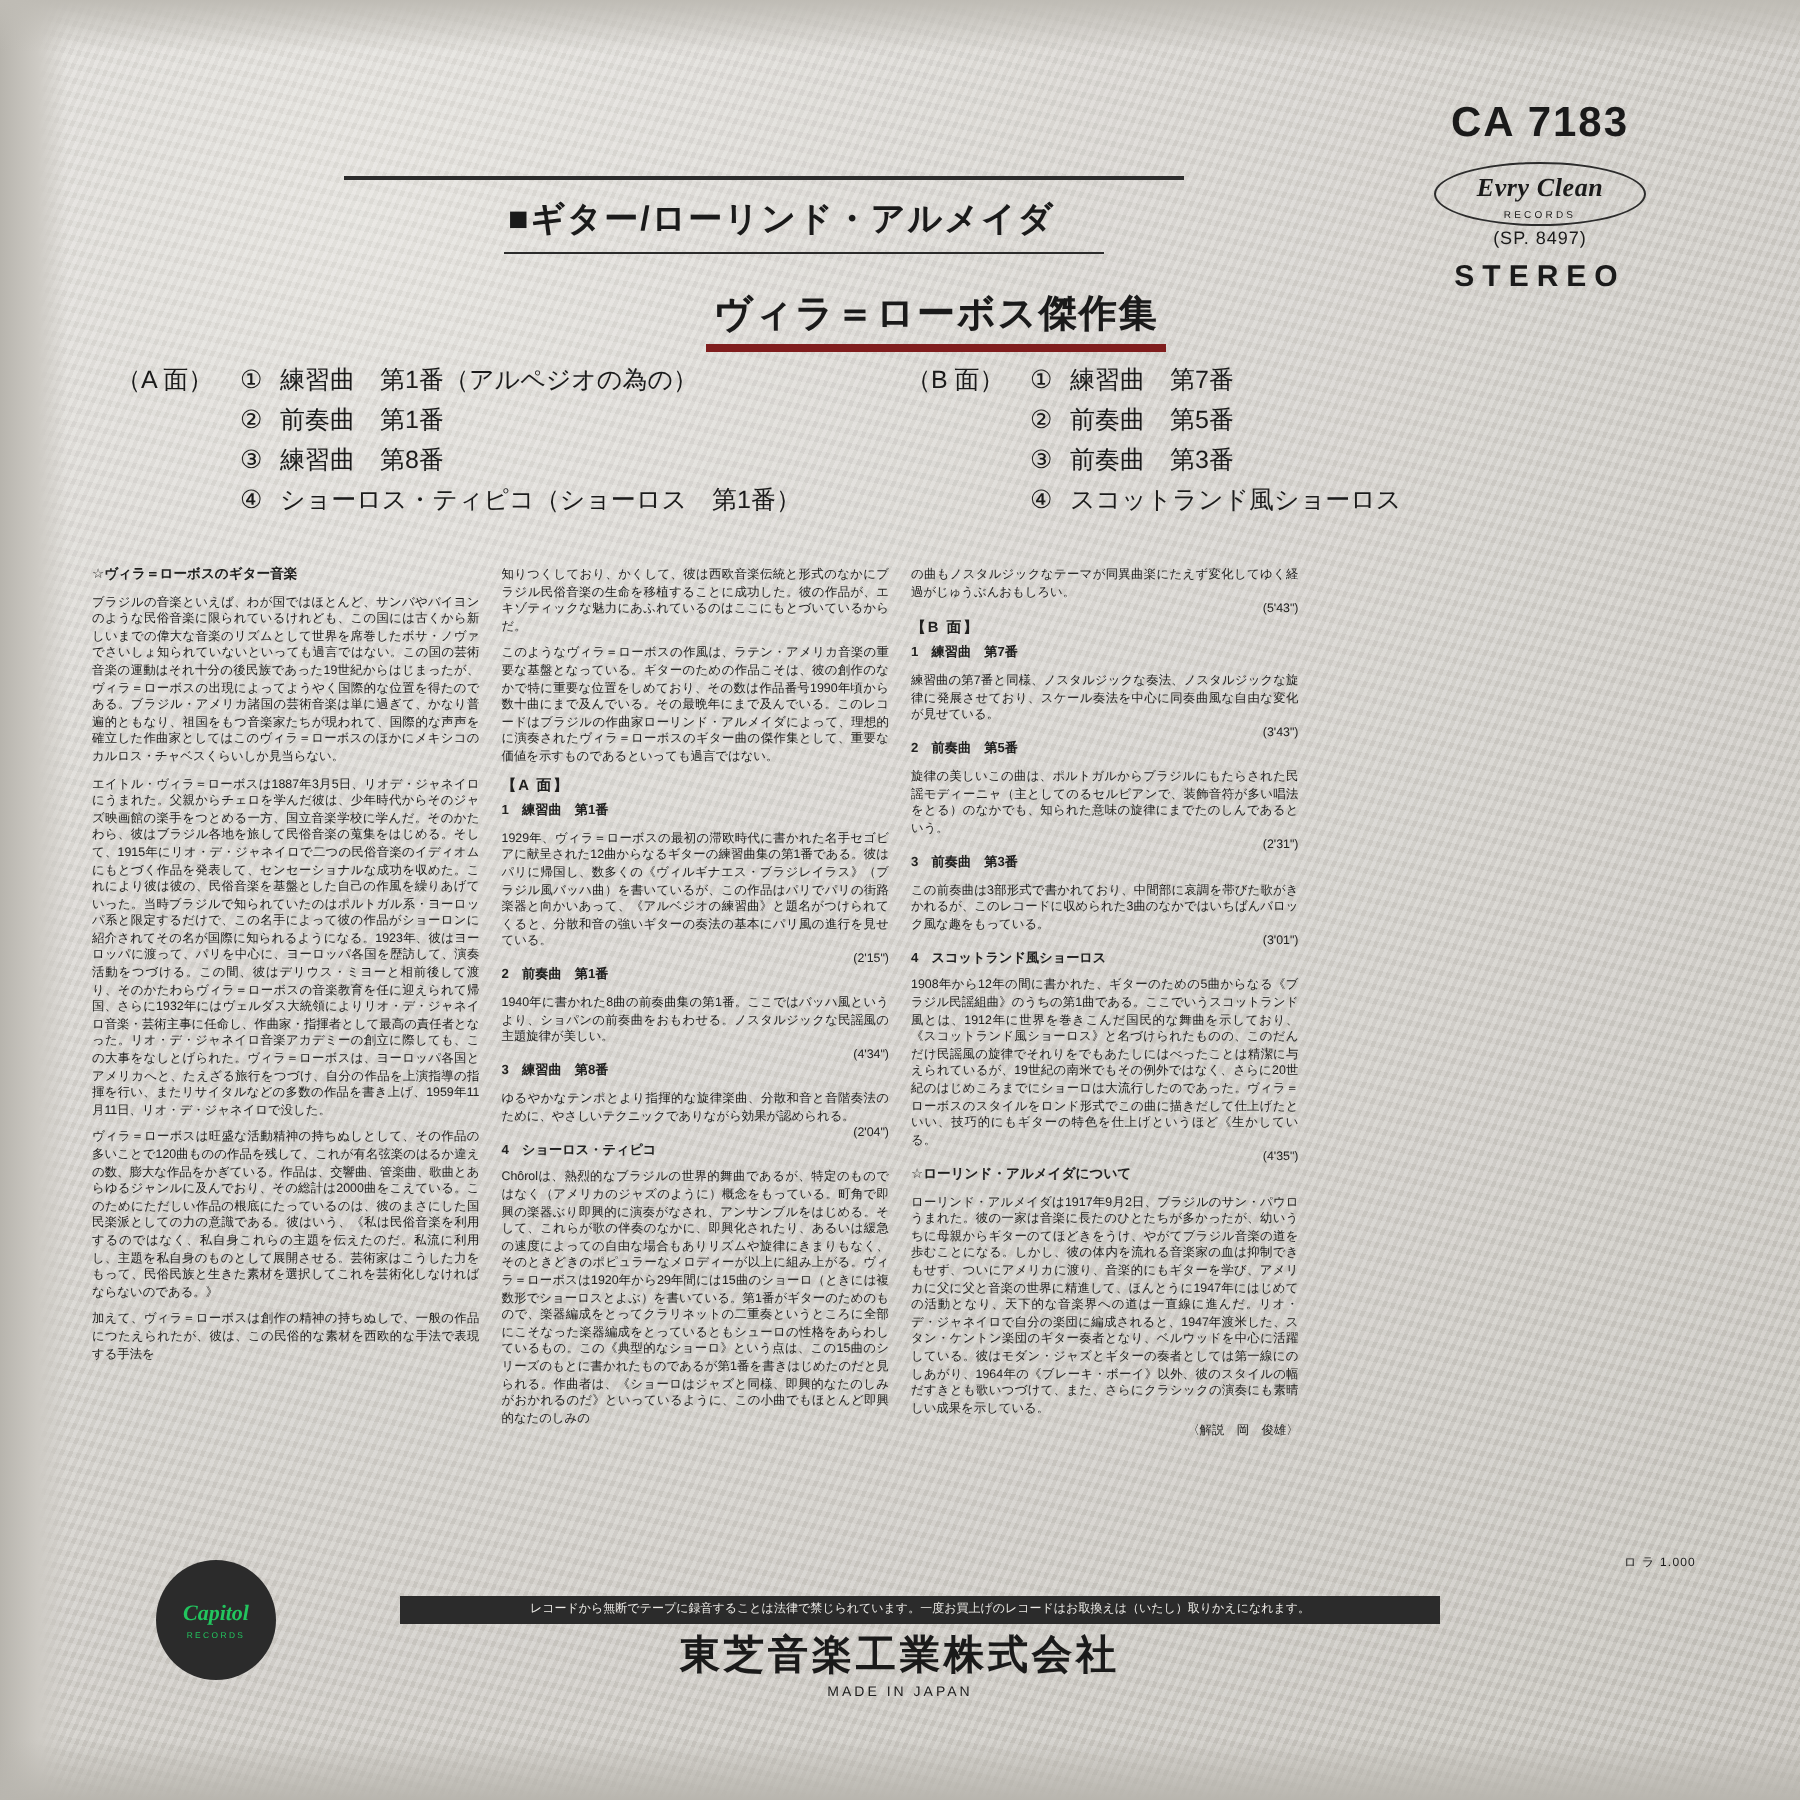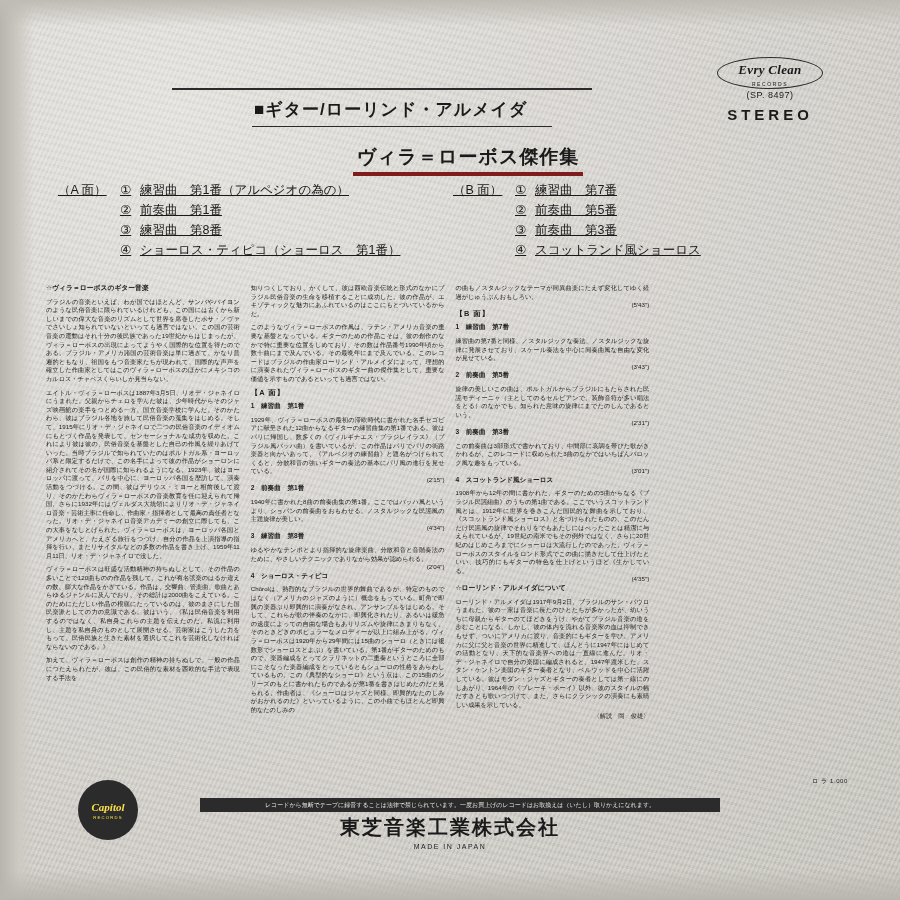--- a/index.html
+++ b/index.html
@@ -83,21 +83,21 @@
   .collection{
     position:absolute;left:0;right:0;top:100px;text-align:center;
   }
   .collection .txt{
     display:inline-block;font-size:19px;font-weight:bold;letter-spacing:1px;
     border-bottom:4px solid #7f1d1d;padding:0 4px 2px 4px;margin-left:36px;
   }
 
   .tracks{
     position:absolute;left:14px;top:136px;width:790px;
-    display:flex;gap:0;text-decoration:underline;
+    display:flex;gap:0;
   }
   .track-col{width:50%;}
   .track-row{display:flex;font-size:12.5px;line-height:20px;white-space:nowrap;}
   .tk-num{width:20px;text-align:left;}
   .tk-name{}
   .side-label{display:inline-block;width:62px;}
 
   
   .body{
     position:absolute;left:46px;top:284px;width:808px;height:530px;
@@ -124,21 +124,21 @@
   }
   .dur{text-align:right;display:block;font-size:6.2px;}
 
   
   .footer{
     position:absolute;left:0;right:0;bottom:36px;height:76px;
   }
   .capitol{
     position:absolute;left:78px;bottom:24px;
     width:60px;height:60px;border-radius:50%;
-    background:#2b2b2b;color:#fde047;
+    background:#2b2b2b;color:#22c55e;
     display:flex;flex-direction:column;align-items:center;justify-content:center;
   }
   .capitol .c1{
     font-family:"Liberation Serif","DejaVu Serif",serif;
     font-style:italic;font-size:11px;font-weight:bold;line-height:12px;
   }
   .capitol .c2{font-size:4.2px;letter-spacing:1.2px;margin-top:2px;}
   .notice{
     position:absolute;left:200px;right:180px;bottom:52px;
     background:#2b2b2b;color:#eceae6;
@@ -168,20 +168,21 @@
 
 <div class="page">
 
   <div class="header">
 
     <div class="title-rule"></div>
     <div class="title-sub">■ギター/ローリンド・アルメイダ</div>
     <div class="title-sub-rule"></div>
 
     <div class="catalog">
+      <div class="cat-no">CA 7183</div>
       <div class="logo-oval">
         <div class="brand">Evry Clean</div>
         <div class="records">RECORDS</div>
       </div>
       <div class="sp">(SP. 8497)</div>
       <div class="stereo">STEREO</div>
     </div>
 
     <div class="collection">
       <span class="txt">ヴィラ＝ローボス傑作集</span>

